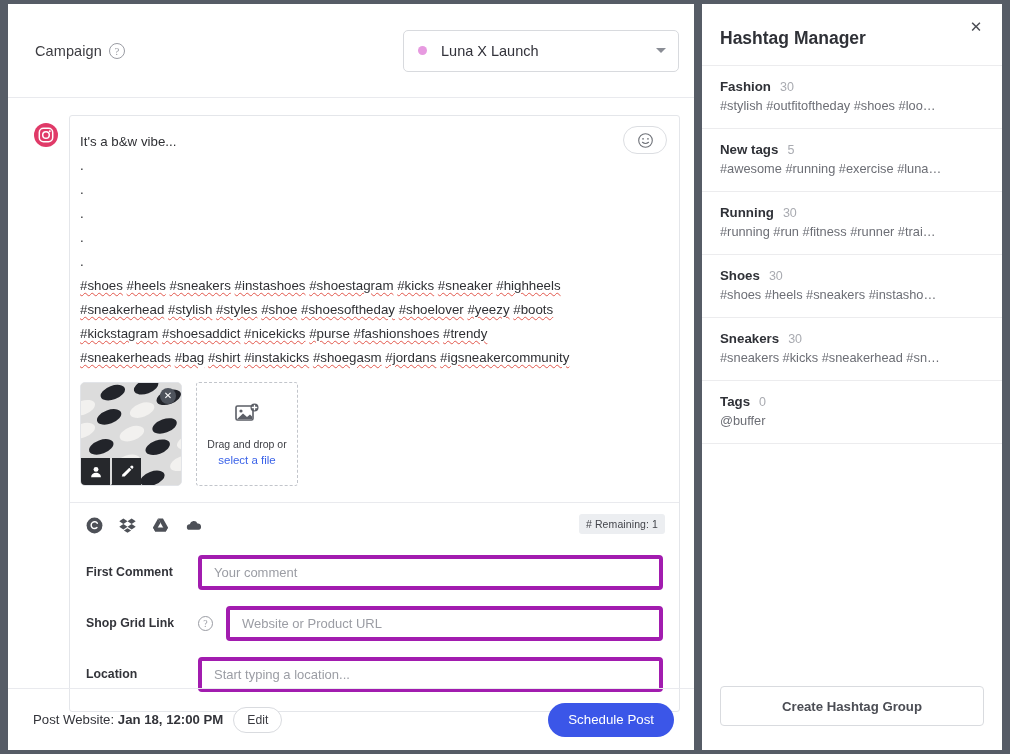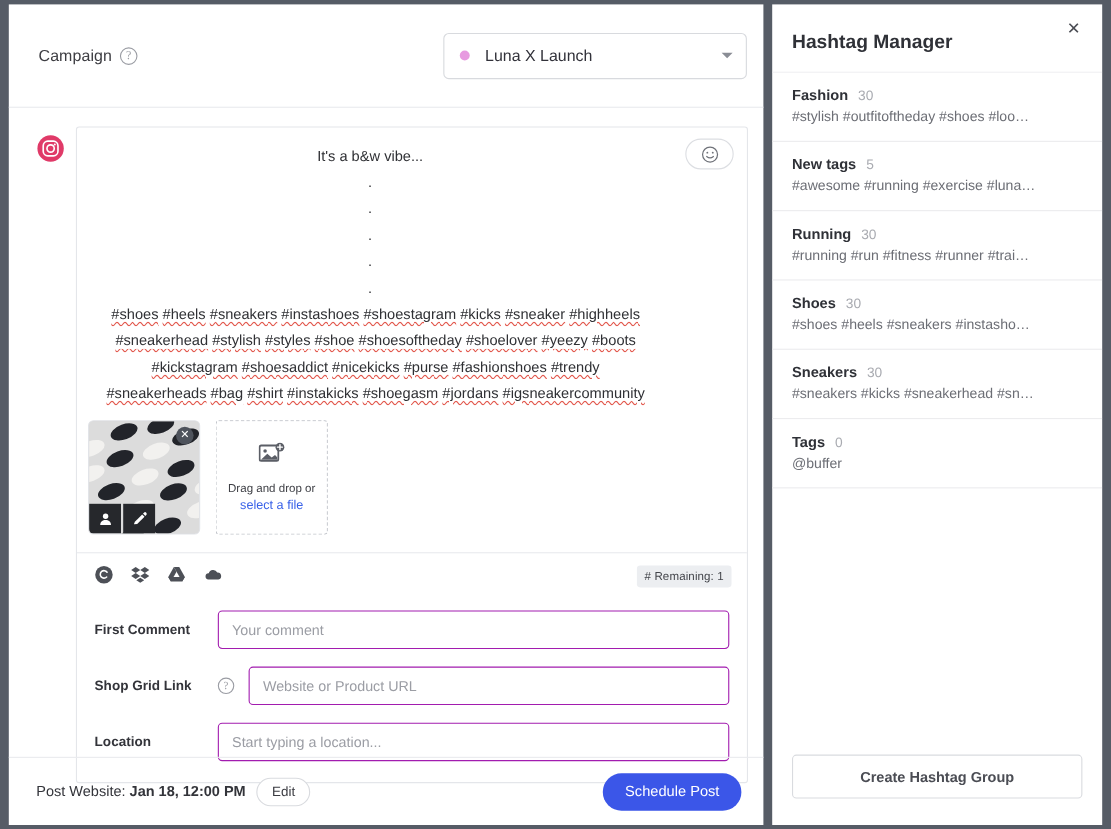--- a/index.html
+++ b/index.html
@@ -108,21 +108,20 @@
     border: 1px solid #e4e6ea;
     border-radius: 3px;
     background: #fff;
     display: flex;
     flex-direction: column;
     min-height: 0;
   }
   .editor-text-wrap {
     position: relative;
     padding: 14px 16px 6px 10px;
-    text-align: center;
   }
   .emoji-btn {
     position: absolute;
     right: 12px; top: 10px;
     width: 44px; height: 28px;
     border: 1px solid #dcdee2;
     border-radius: 14px;
     background: #fff;
     display: flex;
     align-items: center;
@@ -216,21 +215,21 @@
     color: #3b63e8;
     text-align: center;
     cursor: pointer;
   }
   .dz-icon { margin-bottom: 6px; }
 
   
   .svc-bar {
     border-top: 1px solid #e9eaee;
     display: flex;
-    align-items: flex-start;
+    align-items: flex-end;
     padding: 11px 14px 11px 16px;
     gap: 16px;
   }
   .svc-icon { cursor: pointer; display:flex; }
   .remaining-badge {
     margin-left: auto;
     background: #eceef1;
     color: #43454b;
     font-size: 10.5px;
     padding: 4px 7px;
@@ -264,21 +263,21 @@
     font-size: 10px;
     line-height: 13px;
     text-align: center;
     margin-right: 13px;
     flex: 0 0 auto;
     font-family: "Liberation Serif", serif;
   }
   .field-input {
     flex: 1 1 auto;
     height: 35px;
-    border: 1px solid #a21caf;
+    border: 4px solid #a21caf;
     border-radius: 4px;
     padding: 0 12px;
     font-size: 13px;
     color: #33343a;
     font-family: "Liberation Sans", sans-serif;
     background: #fff;
     outline: none;
   }
   .field-input::placeholder { color: #9b9da4; }
 

